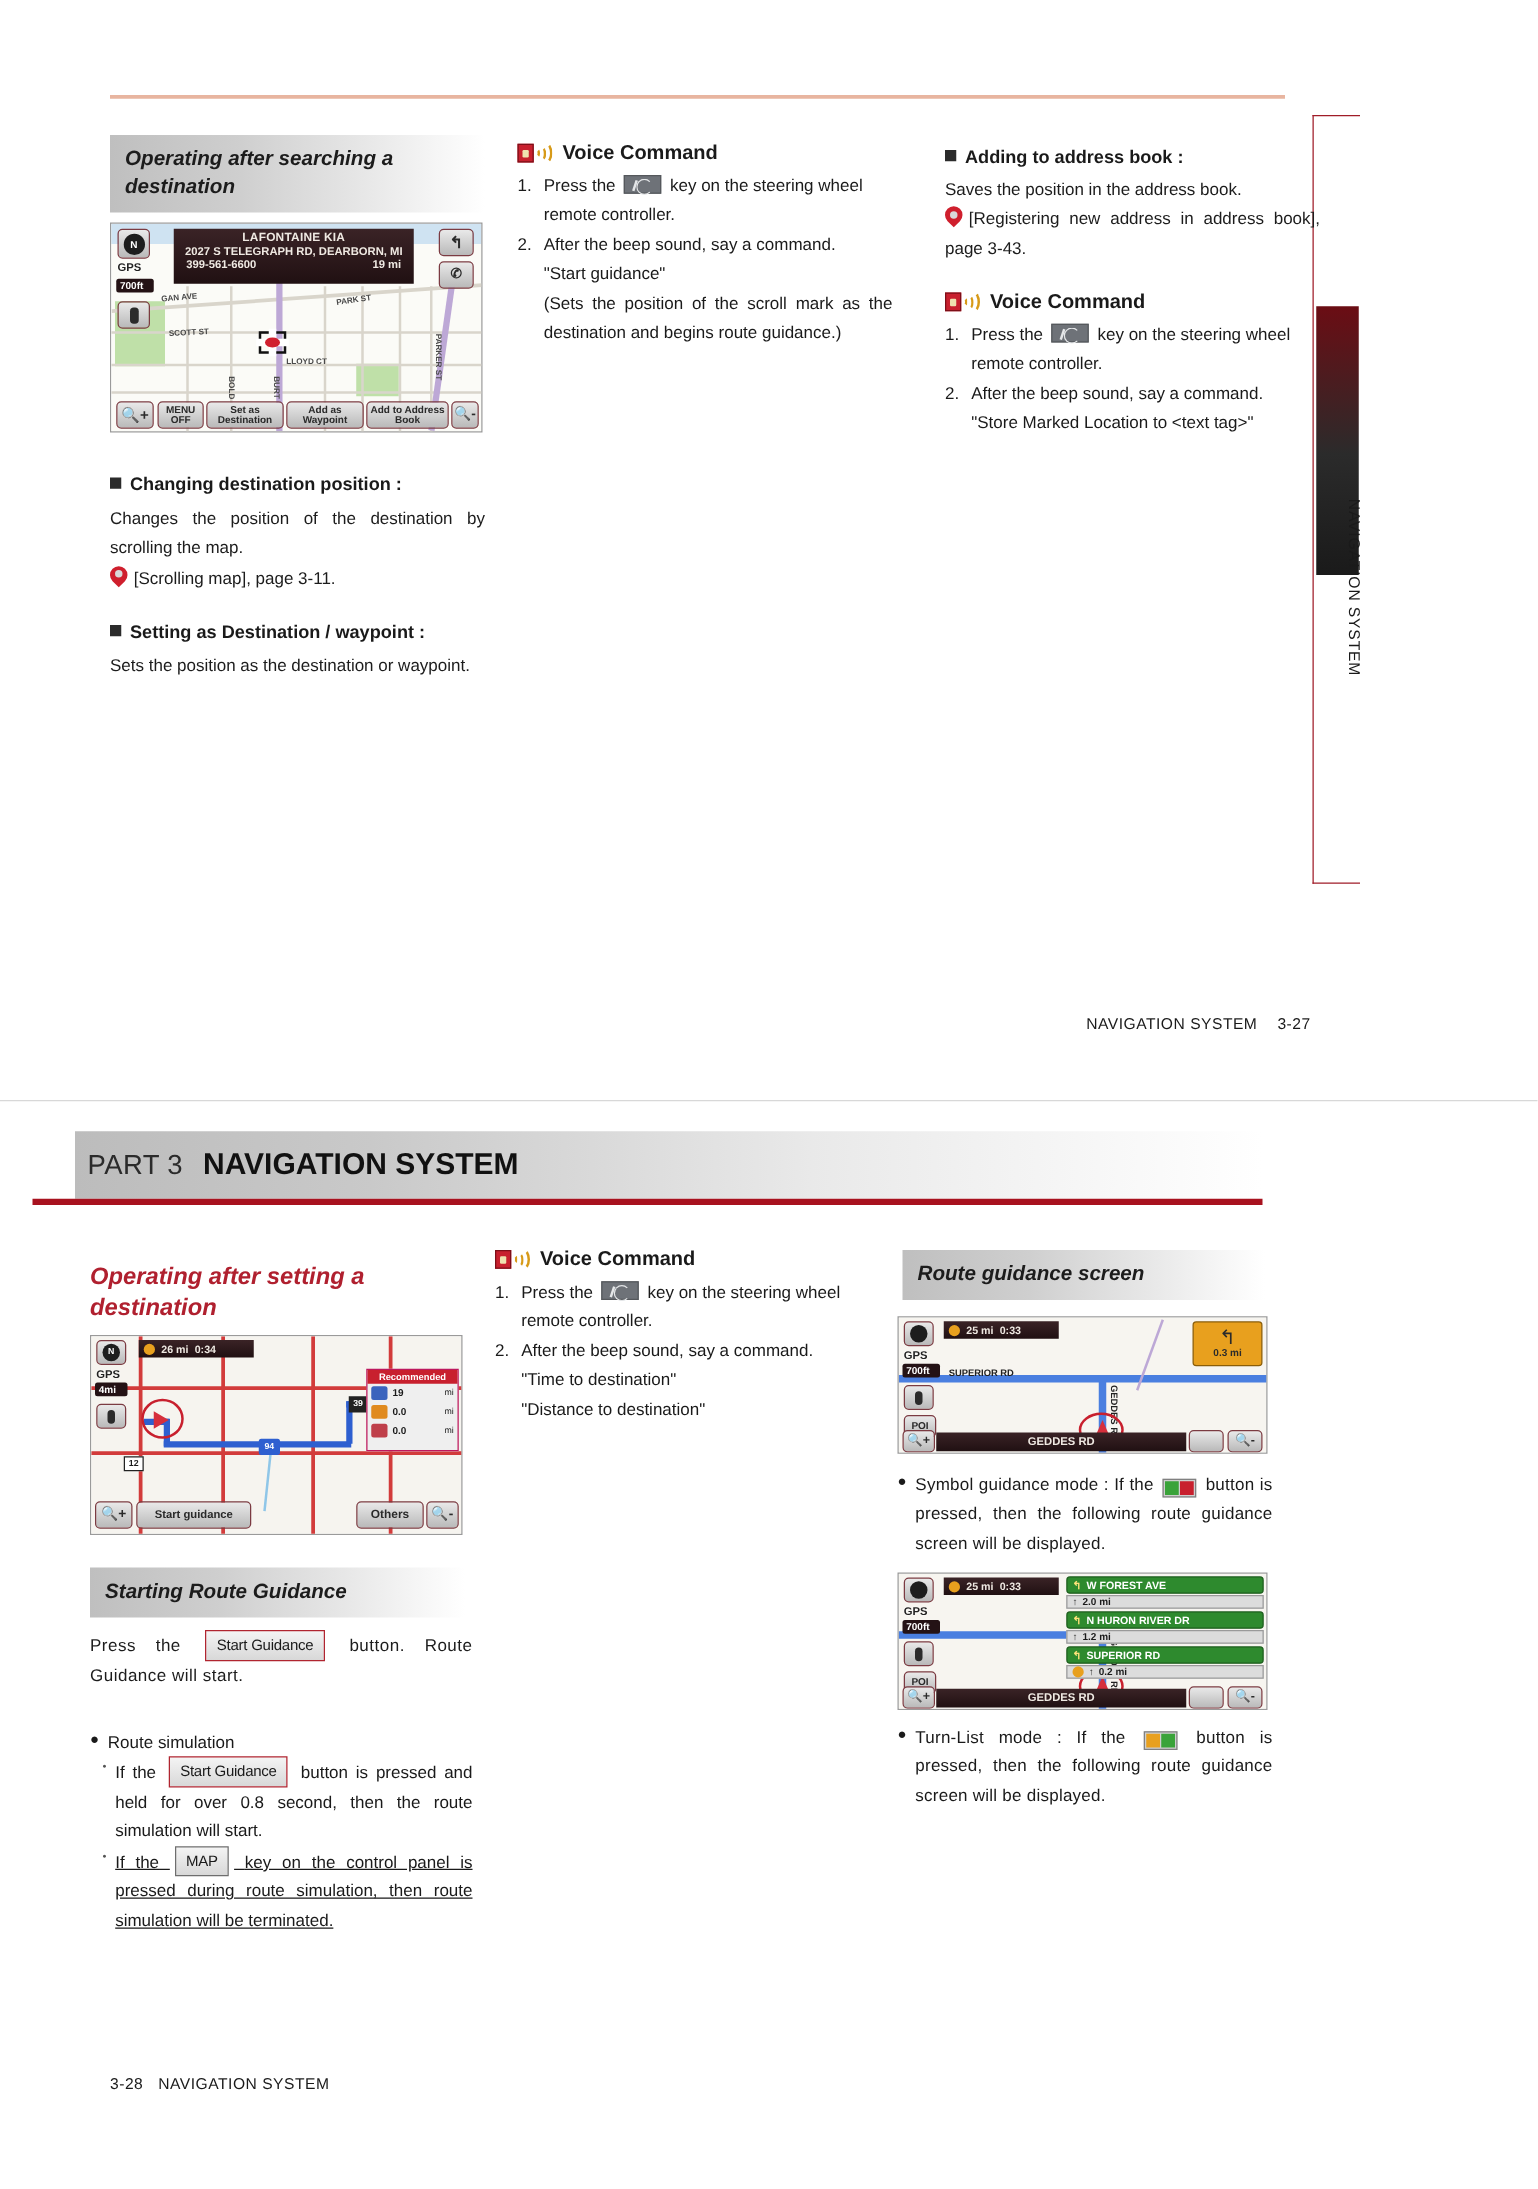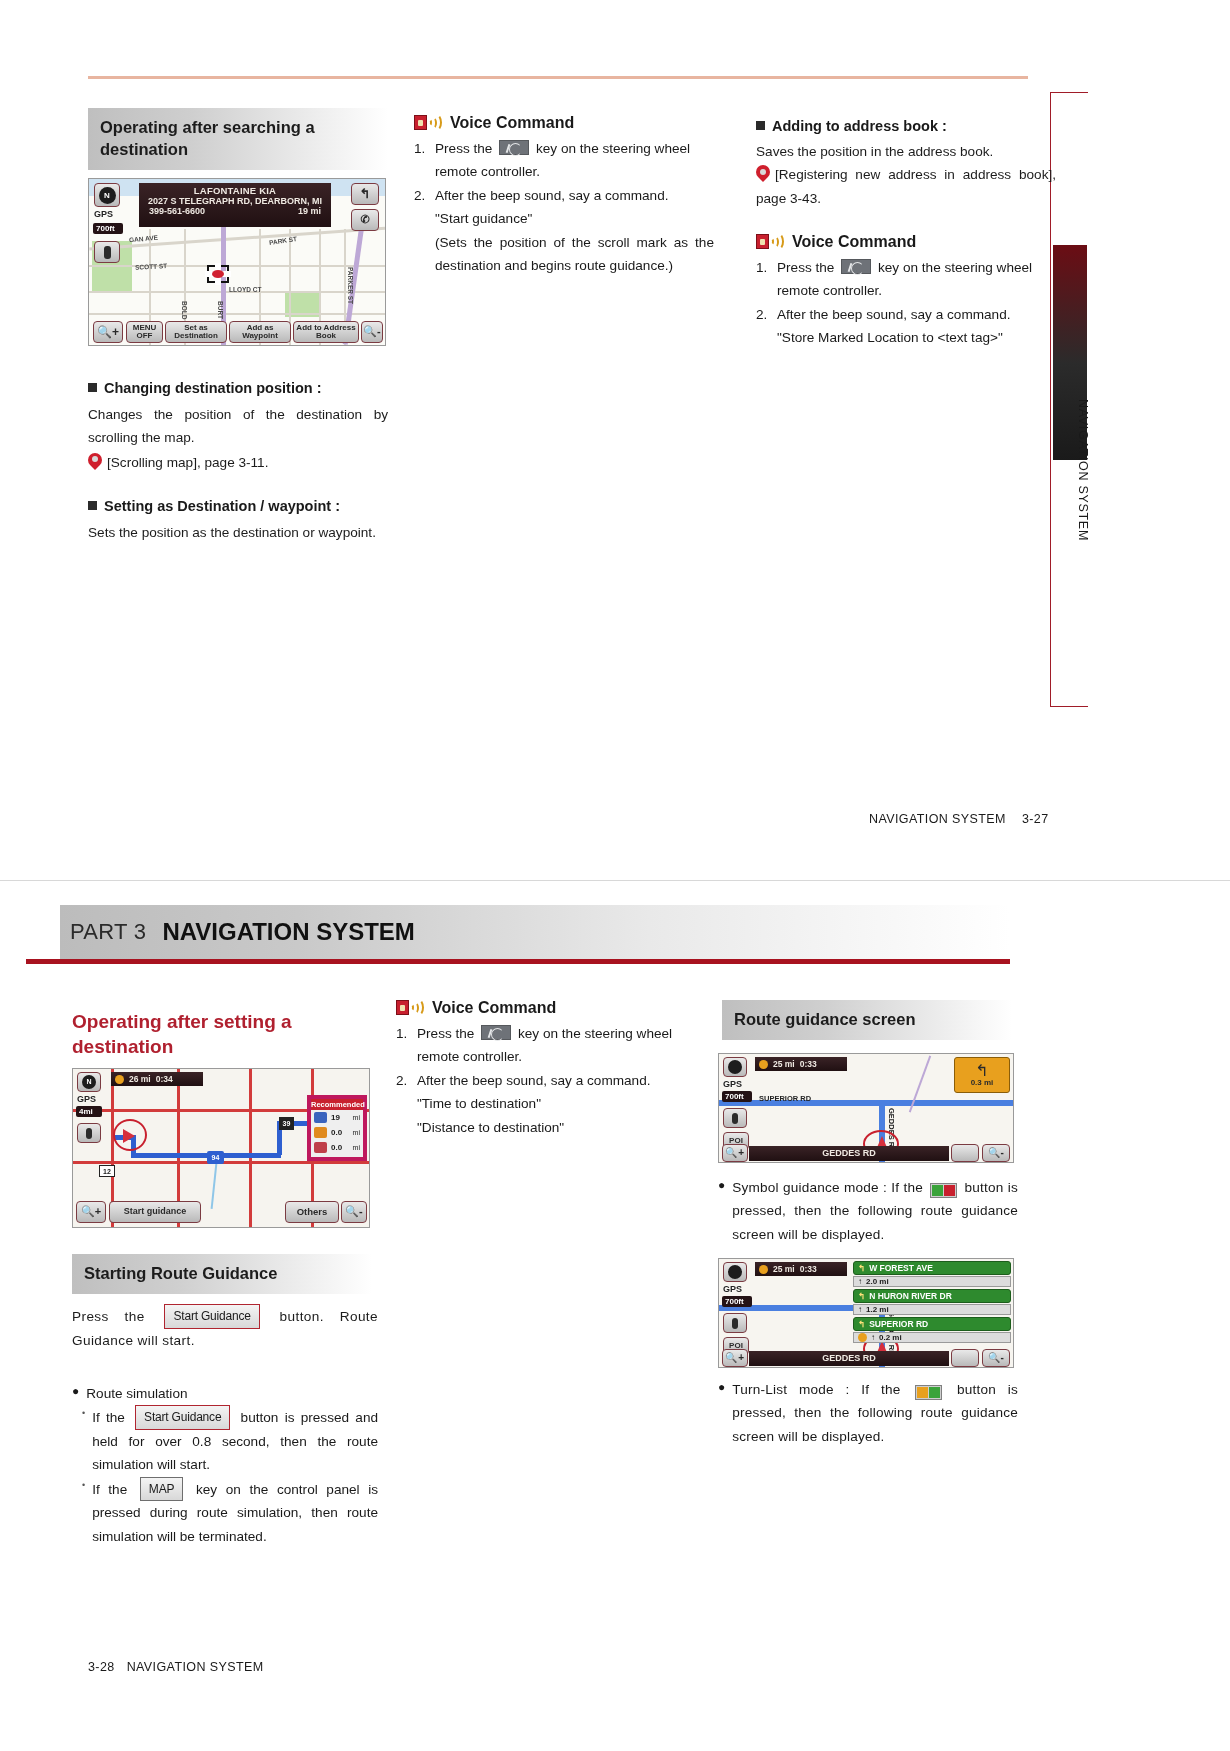--- a/index.html
+++ b/index.html
@@ -44,21 +44,21 @@
   
   .col { position:absolute; }
   .c1 { left:88px;  width:300px; }
   .c2 { left:414px; width:300px; }
   .c3 { left:756px; width:300px; }
 
   
   .sec-head {
     background:linear-gradient(90deg,#bfbfbf 0%, #cfcfcf 35%, #ffffff 100%);
     font-weight:bold; font-size:16.5px; color:#1c1c1c;
-    padding:9px 0 9px 12px; line-height:1.32;
+    padding:9px 0 9px 12px; line-height:1.32;font-style:italic;
   }
   .sec-head.red { color:#b0202f; background:none; padding-left:0; font-size:19px; }
 
   
   .sq-head { font-weight:bold; font-size:14.5px; color:#1a1a1a; line-height:1.45; }
   .sq { display:inline-block; width:9px; height:9px; background:#2b2b2b; margin-right:7px; vertical-align:1px; }
 
   .body-txt { font-size:13.6px; line-height:1.72; color:#1c1c1c; text-align:justify; }
   .body-txt.jst { text-align:justify; text-justify:inter-word; }
 
@@ -384,21 +384,21 @@
 
   <div class="nav-btn" style="left:4px;top:3px;width:24px;height:20px;">
     <span style="display:block;width:14px;height:14px;border-radius:50%;background:#1d1d1d;color:#fff;font-size:7px;line-height:14px;">N</span>
   </div>
   <div class="gps-lbl" style="left:4px;top:25px;">GPS</div>
   <div class="scale-box" style="left:3px;top:37px;width:26px;">4mi</div>
   <div class="nav-btn" style="left:4px;top:54px;width:24px;height:20px;">
     <span style="display:block;width:6px;height:11px;background:#2b2b2b;border-radius:3px;"></span>
   </div>
 
-  <div style="position:absolute;right:2px;top:26px;width:60px;height:66px;background:#efefef;border:4px solid #be185d;">
+  <div style="position:absolute;right:2px;top:26px;width:74px;height:66px;background:#efefef;border:1px solid #be185d;">
     <div style="background:#c8202e;color:#fff;font-size:7.5px;font-weight:bold;text-align:center;padding:1px 0;">Recommended</div>
     <div style="display:flex;align-items:center;gap:4px;padding:2px 3px;">
       <span style="width:13px;height:11px;background:#3a63bd;border-radius:2px;display:inline-block;"></span>
       <span style="font-size:8px;font-weight:bold;">19</span>
       <span style="font-size:7px;margin-left:auto;">mi</span>
     </div>
     <div style="display:flex;align-items:center;gap:4px;padding:2px 3px;">
       <span style="width:13px;height:11px;background:#e08a1e;border-radius:2px;display:inline-block;"></span>
       <span style="font-size:8px;font-weight:bold;">0.0</span>
       <span style="font-size:7px;margin-left:auto;">mi</span>
@@ -436,21 +436,21 @@
     <span class="dot-sm">•</span>
     <span style="flex:1;text-align:justify;">
       <span>If the</span>
       <span class="btn-tok">Start Guidance</span>
       <span>button is pressed and held for over 0.8  second, then the route simulation will start.</span>
     </span>
   </div>
 
   <div class="dot-line" style="padding-left:10px;">
     <span class="dot-sm">•</span>
-    <span style="flex:1;text-align:justify;">
+    <span style="flex:1;text-align:justify;text-decoration:underline;">
       <span>If the</span>
       <span class="btn-tok plain">MAP</span>
       <span>key on the control panel is pressed during route simulation, then route simulation will be terminated.</span>
     </span>
   </div>
 </div>
 
 <div class="col" style="position:absolute; left:396px; top:998px; width:300px;">
   <div class="vc-title">
     <span class="spk">

